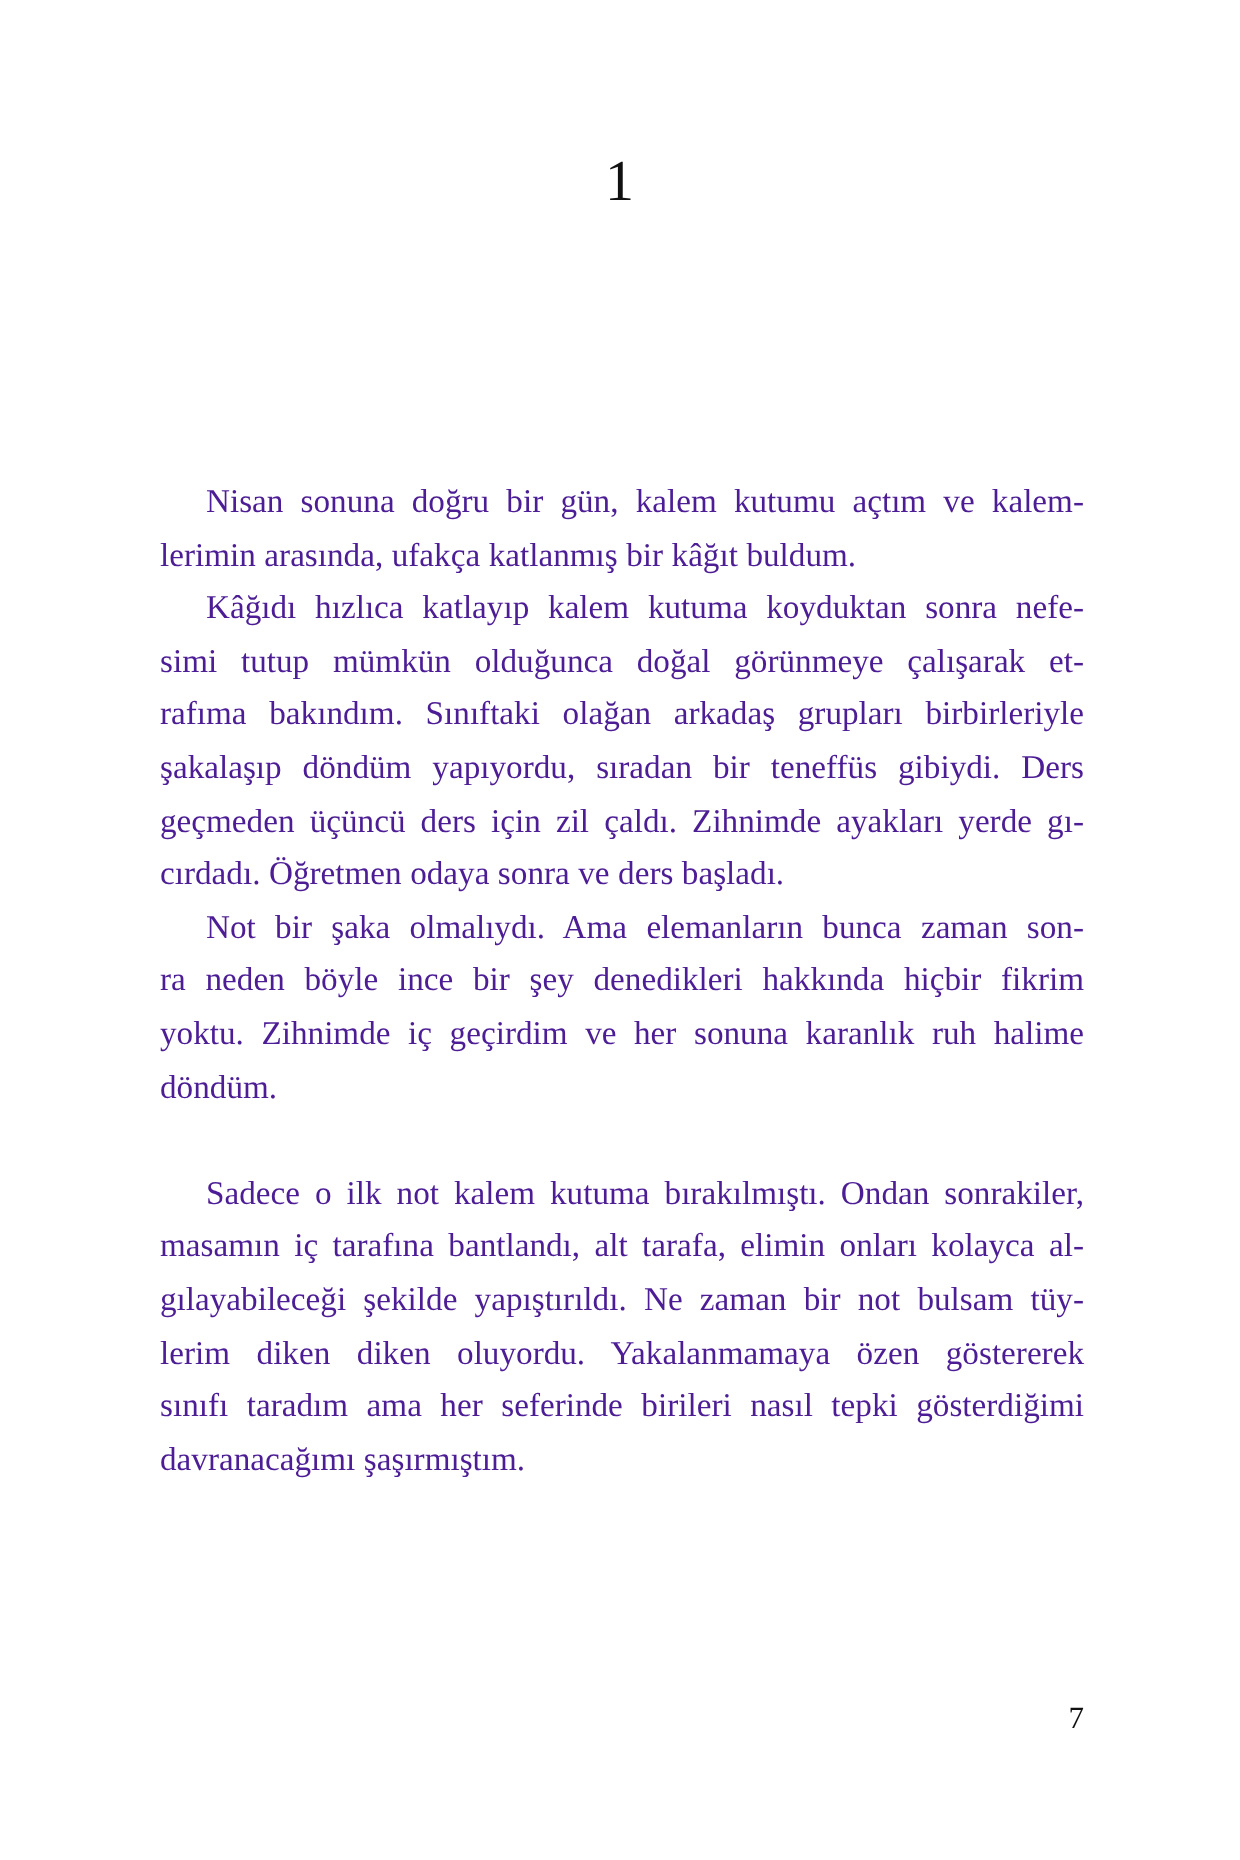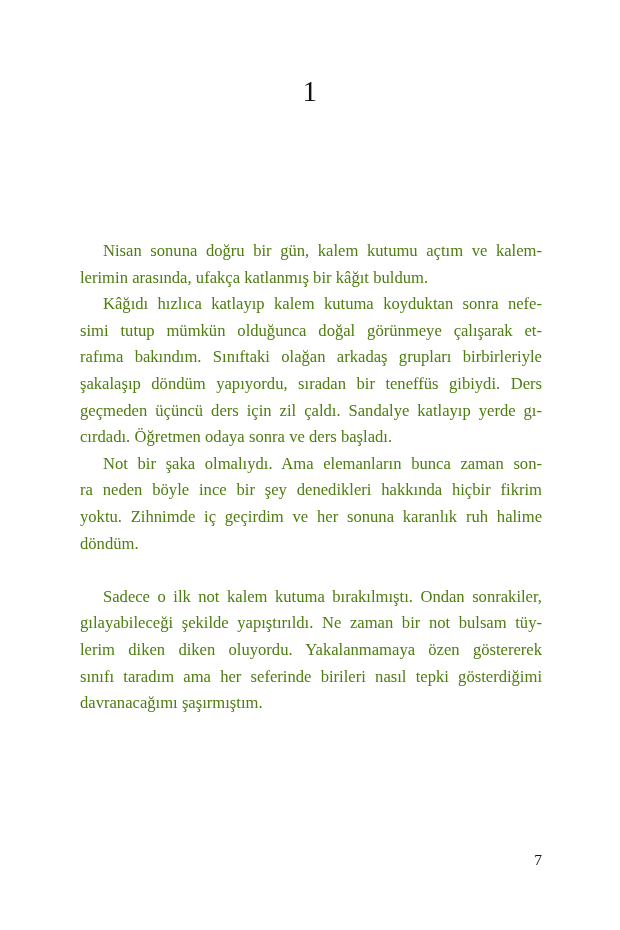--- a/index.html
+++ b/index.html
@@ -44,21 +44,21 @@
     left: 80px;
     width: 462px;
   }
 
   .para {
     margin: 0;
     font-size: 16.6px;
     line-height: 26.6px;
     text-align: justify;
     text-align-last: left;
-    color: #4d7c0f;
+    color: #4c1d95;
     hyphens: none;
     word-spacing: 0.1px;
   }
 
   
   .line {
     display: block;
     white-space: pre;
   }
   .line.just {
@@ -100,34 +100,35 @@
       <div>
         <p class="para">
           <span class="line just"><span class="indent"></span><span>Nisan sonuna doğru bir gün, kalem kutumu açtım ve kalem-</span></span>
           <span class="line">lerimin arasında, ufakça katlanmış bir kâğıt buldum.</span>
         </p>
         <p class="para">
           <span class="line just"><span class="indent"></span><span>Kâğıdı hızlıca katlayıp kalem kutuma koyduktan sonra nefe-</span></span>
           <span class="line just">simi tutup mümkün olduğunca doğal görünmeye çalışarak et-</span>
           <span class="line just">rafıma bakındım. Sınıftaki olağan arkadaş grupları birbirleriyle</span>
           <span class="line just">şakalaşıp döndüm yapıyordu, sıradan bir teneffüs gibiydi. Ders</span>
-          <span class="line just">geçmeden üçüncü ders için zil çaldı. Sandalye katlayıp yerde gı-</span>
+          <span class="line just">geçmeden üçüncü ders için zil çaldı. Zihnimde ayakları yerde gı-</span>
           <span class="line">cırdadı. Öğretmen odaya sonra ve ders başladı.</span>
         </p>
         <p class="para">
           <span class="line just"><span class="indent"></span><span>Not bir şaka olmalıydı. Ama elemanların bunca zaman son-</span></span>
           <span class="line just">ra neden böyle ince bir şey denedikleri hakkında hiçbir fikrim</span>
           <span class="line just">yoktu. Zihnimde iç geçirdim ve her sonuna karanlık ruh halime</span>
           <span class="line">döndüm.</span>
         </p>
       </div>
       <div class="block-gap"></div>
       <div>
         <p class="para">
           <span class="line just"><span class="indent"></span><span>Sadece o ilk not kalem kutuma bırakılmıştı. Ondan sonrakiler,</span></span>
+          <span class="line just">masamın iç tarafına bantlandı, alt tarafa, elimin onları kolayca al-</span>
           <span class="line just">gılayabileceği şekilde yapıştırıldı. Ne zaman bir not bulsam tüy-</span>
           <span class="line just">lerim diken diken oluyordu. Yakalanmamaya özen göstererek</span>
           <span class="line just">sınıfı taradım ama her seferinde birileri nasıl tepki gösterdiğimi</span>
           <span class="line">davranacağımı şaşırmıştım.</span>
         </p>
       </div>
     </div>
 
   <div class="page-number">7</div>
 

